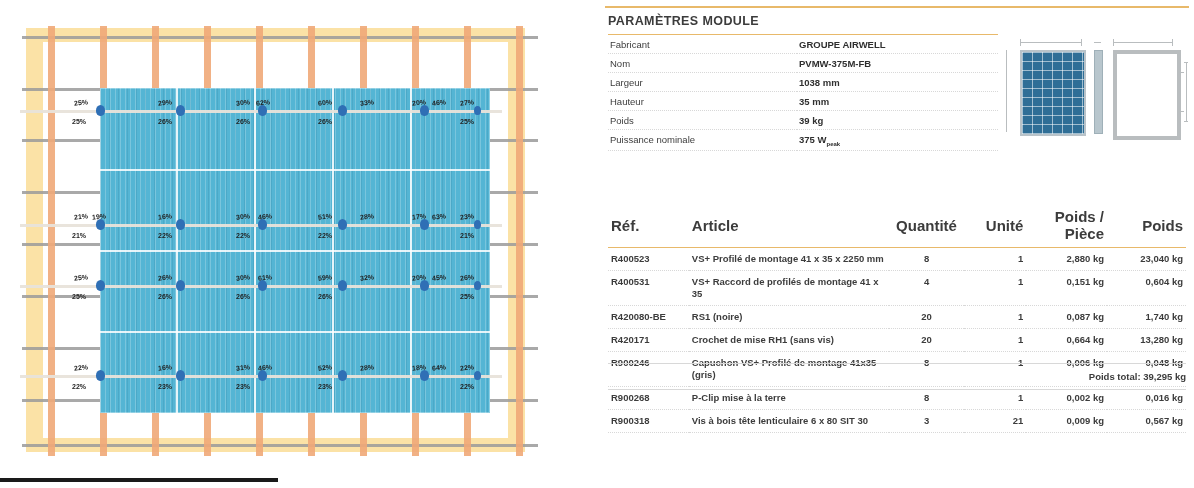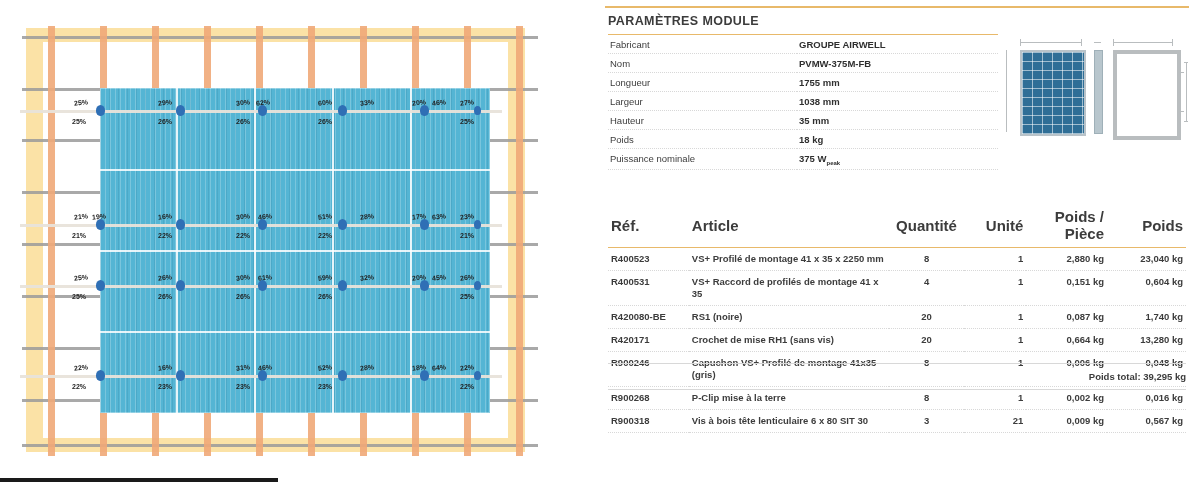--- a/index.html
+++ b/index.html
@@ -274,34 +274,30 @@
       <tbody>
         <tr>
           <td class="k">Fabricant</td>
           <td class="v">GROUPE AIRWELL</td>
         </tr>
         <tr>
           <td class="k">Nom</td>
           <td class="v">PVMW-375M-FB</td>
         </tr>
         <tr>
-          <td class="k">Longueur</td>
-          <td class="v">1755 mm</td>
-        </tr>
-        <tr>
           <td class="k">Largeur</td>
           <td class="v">1038 mm</td>
         </tr>
         <tr>
           <td class="k">Hauteur</td>
           <td class="v">35 mm</td>
         </tr>
         <tr>
           <td class="k">Poids</td>
-          <td class="v">18 kg</td>
+          <td class="v">39 kg</td>
         </tr>
         <tr>
           <td class="k">Puissance nominale</td>
           <td class="v"><span>375 W</span><sub>peak</sub></td>
         </tr>
       </tbody>
     </table>
 
     <div class="thumbs">
       <div class="dimline" style="left:22px;top:10px;width:62px;height:1px;"></div>

